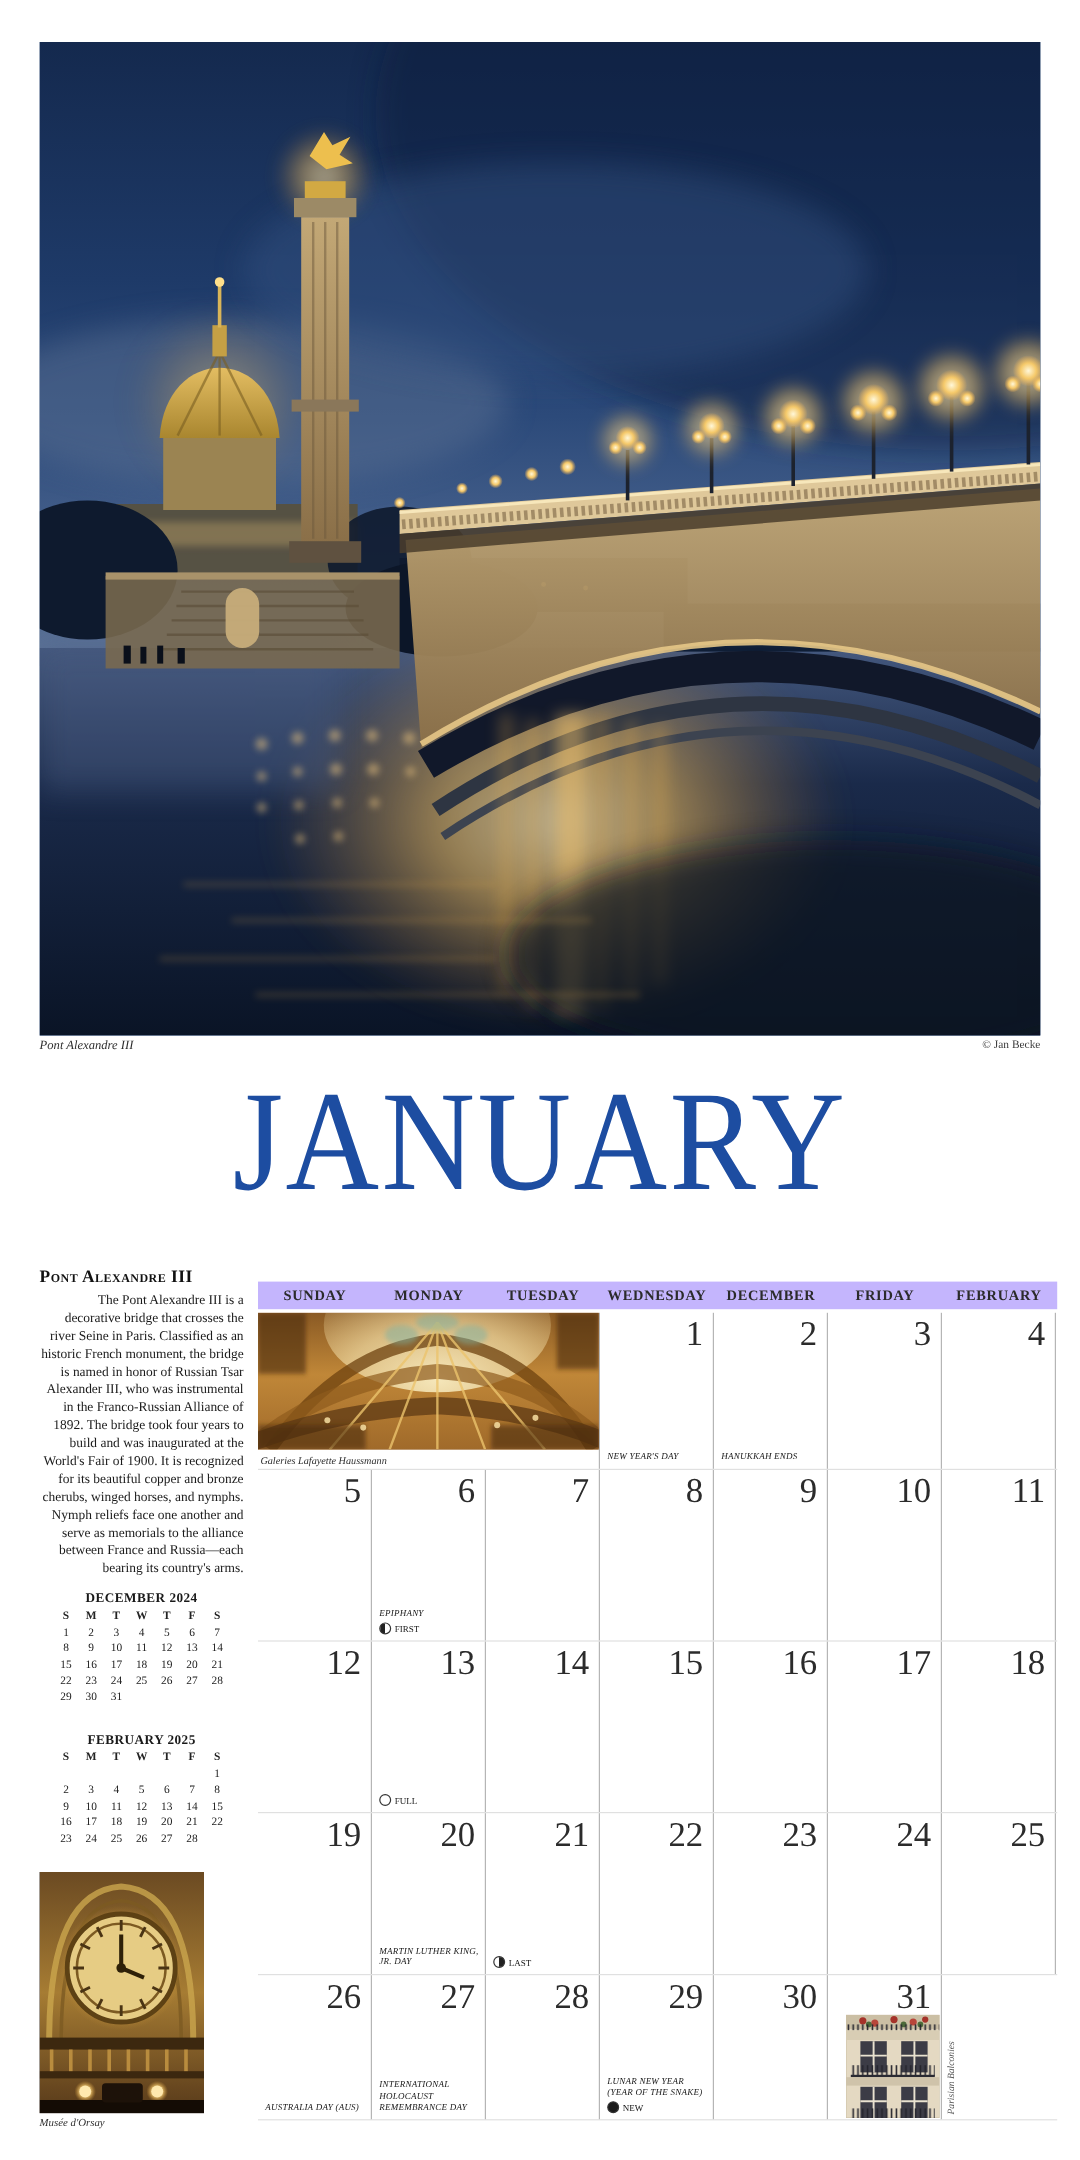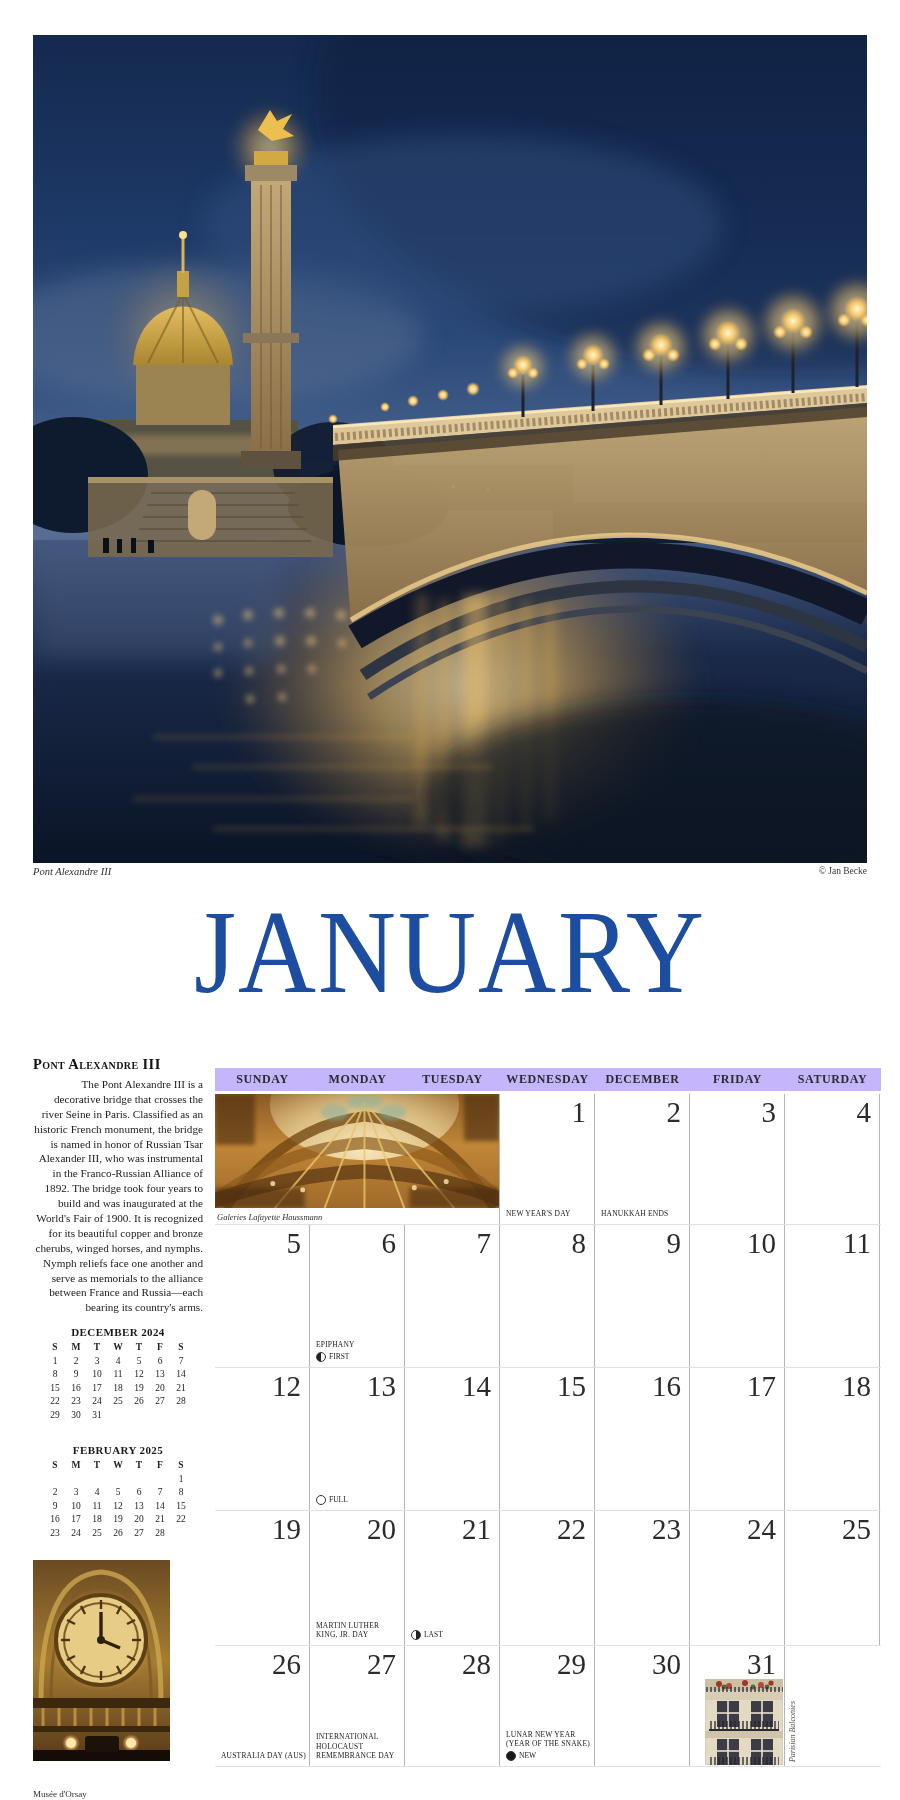--- a/index.html
+++ b/index.html
@@ -22,35 +22,35 @@
   .sb-heading{font-variant:small-caps;font-weight:bold;font-size:14.5px;letter-spacing:.4px;color:#111;}
   .sb-body{margin-top:4px;font-size:11.2px;line-height:1.33;color:#1b1b1b;text-align:right;}
   .mini-cals{position:absolute;left:33px;top:1326px;width:170px;}
   .minical{margin-bottom:22px;}
   .mctitle{text-align:center;font-weight:bold;font-size:11px;letter-spacing:.4px;color:#191919;margin-bottom:3px;}
   .mcgrid{display:grid;grid-template-columns:repeat(7,21px);justify-content:center;line-height:13.5px;
           font-size:9.5px;text-align:center;color:#222;}
   .mchead{font-weight:bold;}
   .sb-photo{position:absolute;left:33px;top:1560px;width:137px;height:201px;overflow:hidden;background:#241910;}
   .sb-photo svg{display:block;width:100%;height:100%;}
-  .sb-photo-cap{position:absolute;left:33px;top:1764px;font-size:9px;color:#2f2f2f;margin-top:25px;}
+  .sb-photo-cap{position:absolute;left:33px;top:1764px;font-style:italic;font-size:9px;color:#2f2f2f;}
 
   
   .cal{position:absolute;left:215px;top:1068px;width:666px;}
   .dayheads{display:flex;background:#c4b5fd;height:23px;align-items:center;}
   .dayhead{flex:0 0 95px;text-align:center;font-size:12px;font-weight:bold;letter-spacing:.6px;color:#2b2b2b;}
   .grid{margin-top:3px;}
   .week{display:flex;position:relative;border-bottom:1px solid #e0e0e0;}
   .week.r0{height:130px;}.week.r1{height:142px;}.week.r2{height:142px;}.week.r3{height:134px;}.week.r4{height:120px;}
   .cell{position:relative;flex:0 0 95px;box-sizing:border-box;border-right:1px solid #b5b5b5;overflow:visible;}
   .cell.span3{flex:0 0 285px;}
   .date{position:absolute;top:2px;right:8px;font-size:29px;color:#2b2b2b;}
   .cellbottom{position:absolute;left:6px;right:3px;bottom:5px;}
-  .event{font-size:7.5px;letter-spacing:.2px;line-height:1.3;color:#1a1a1a;text-transform:uppercase;margin-top:2px;}
-  .moonrow{display:flex;gap:3px;margin-top:2px;}
+  .event{font-size:7.5px;letter-spacing:.2px;line-height:1.3;color:#1a1a1a;text-transform:uppercase;margin-top:2px;font-style:italic;}
+  .moonrow{display:flex;align-items:center;gap:3px;margin-top:2px;}
   .moonlabel{font-size:7.5px;color:#1a1a1a;text-transform:uppercase;}
   .moon{display:inline-block;width:8px;height:8px;border:1px solid #333;border-radius:50%;background:#fff;}
   .moon.first{background:linear-gradient(90deg,#222 50%,#fff 50%);}
   .moon.last{background:linear-gradient(90deg,#fff 50%,#222 50%);}
   .moon.new{background:#1a1a1a;}
   .cellphoto{overflow:hidden;}
   .cellphoto svg{display:block;width:100%;height:100%;}
   .cellphoto.galeries-lafayette{position:absolute;left:0;top:0;right:0;bottom:16px;background:#9a6227;}
   .photocap{position:absolute;left:2px;bottom:2px;font-style:italic;font-size:8.5px;color:#2f2f2f;}
   .cellphoto.parisian-balconies{position:absolute;right:1px;bottom:1px;width:78px;height:86px;background:#ddd2bd;}
@@ -434,21 +434,21 @@
   <div class="sb-photo-cap">Musée d'Orsay</div>
 
   <div class="cal">
     <div class="dayheads">
         <div class="dayhead">SUNDAY</div>
         <div class="dayhead">MONDAY</div>
         <div class="dayhead">TUESDAY</div>
         <div class="dayhead">WEDNESDAY</div>
         <div class="dayhead">DECEMBER</div>
         <div class="dayhead">FRIDAY</div>
-        <div class="dayhead">SATURDAY</div>
+        <div class="dayhead">FEBRUARY</div>
       </div>
     <div class="grid">
         <div class="week r0">
           <div class="cell span3">
             <div class="cellphoto galeries-lafayette">
   <svg viewBox="0 0 285 112" preserveAspectRatio="none">
     <defs>
       <linearGradient id="glbg" x1="0" y1="0" x2="0" y2="1">
         <stop offset="0" stop-color="#8a5a24"></stop>
                     <stop offset=".45" stop-color="#c08738"></stop>

